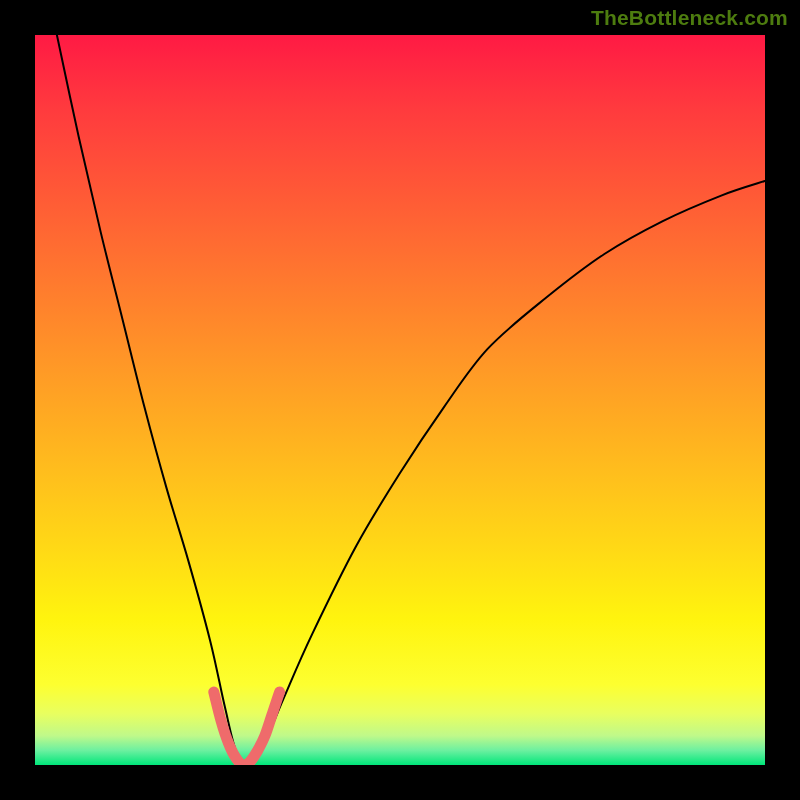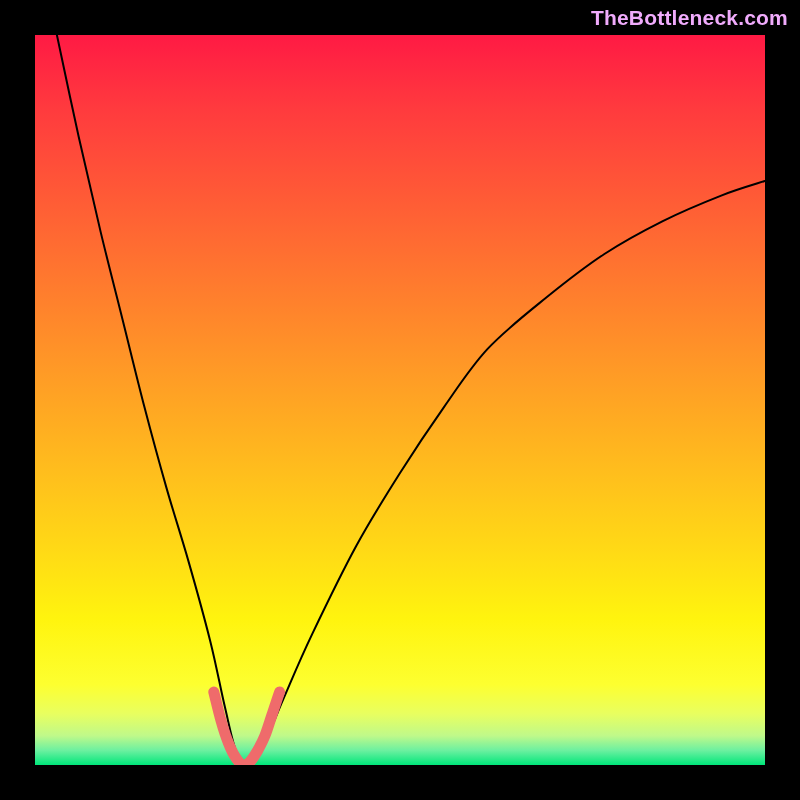--- a/index.html
+++ b/index.html
@@ -38,21 +38,21 @@
       #e8ff60 93%,
       #bff98a 96%,
       #6cf0a0 98%,
       #00e67a 100%
     );
   }
   .watermark {
     position: absolute;
     top: 6px;
     right: 12px;
-    color: #f0abfc;
+    color: #4d7c0f;
     font-size: 21px;
     font-weight: 600;
     letter-spacing: 0.2px;
     user-select: none;
   }
   svg.curves {
     position: absolute;
     left: 0;
     top: 0;
     width: 730px;

